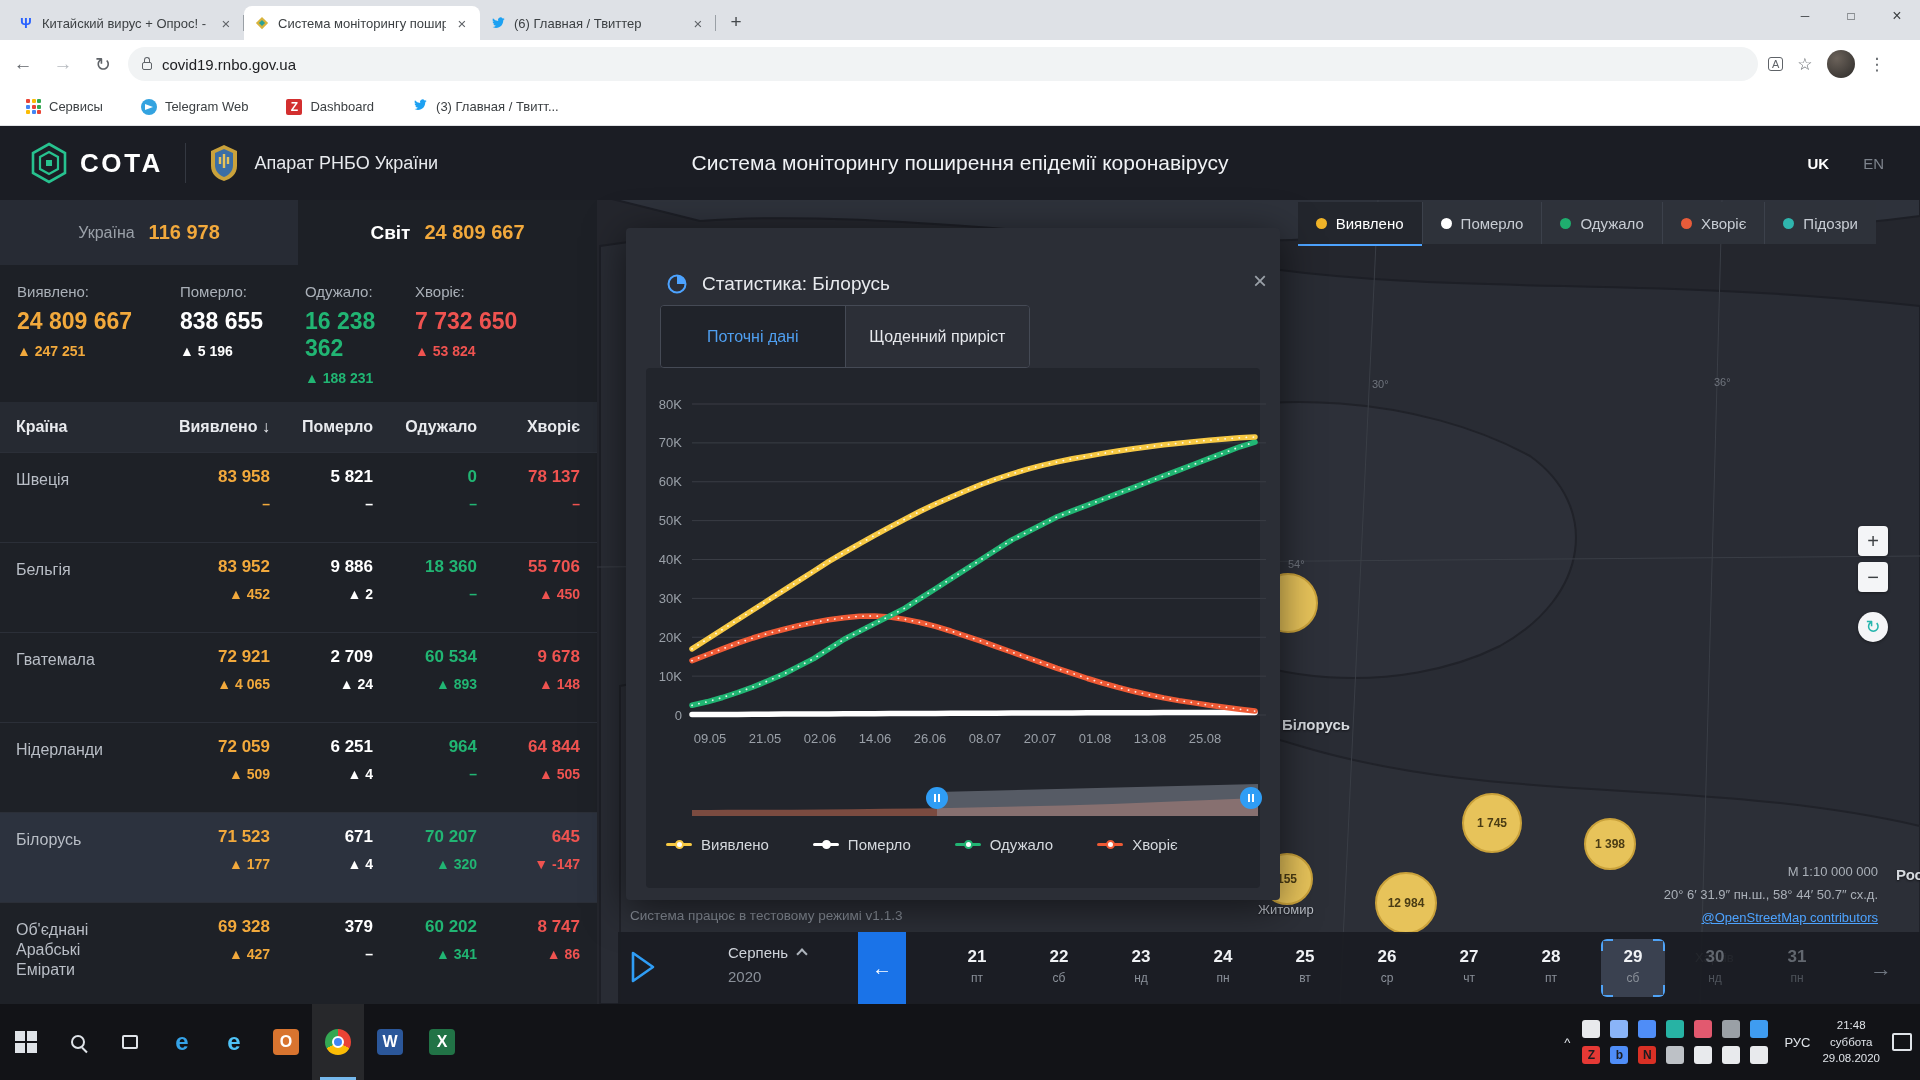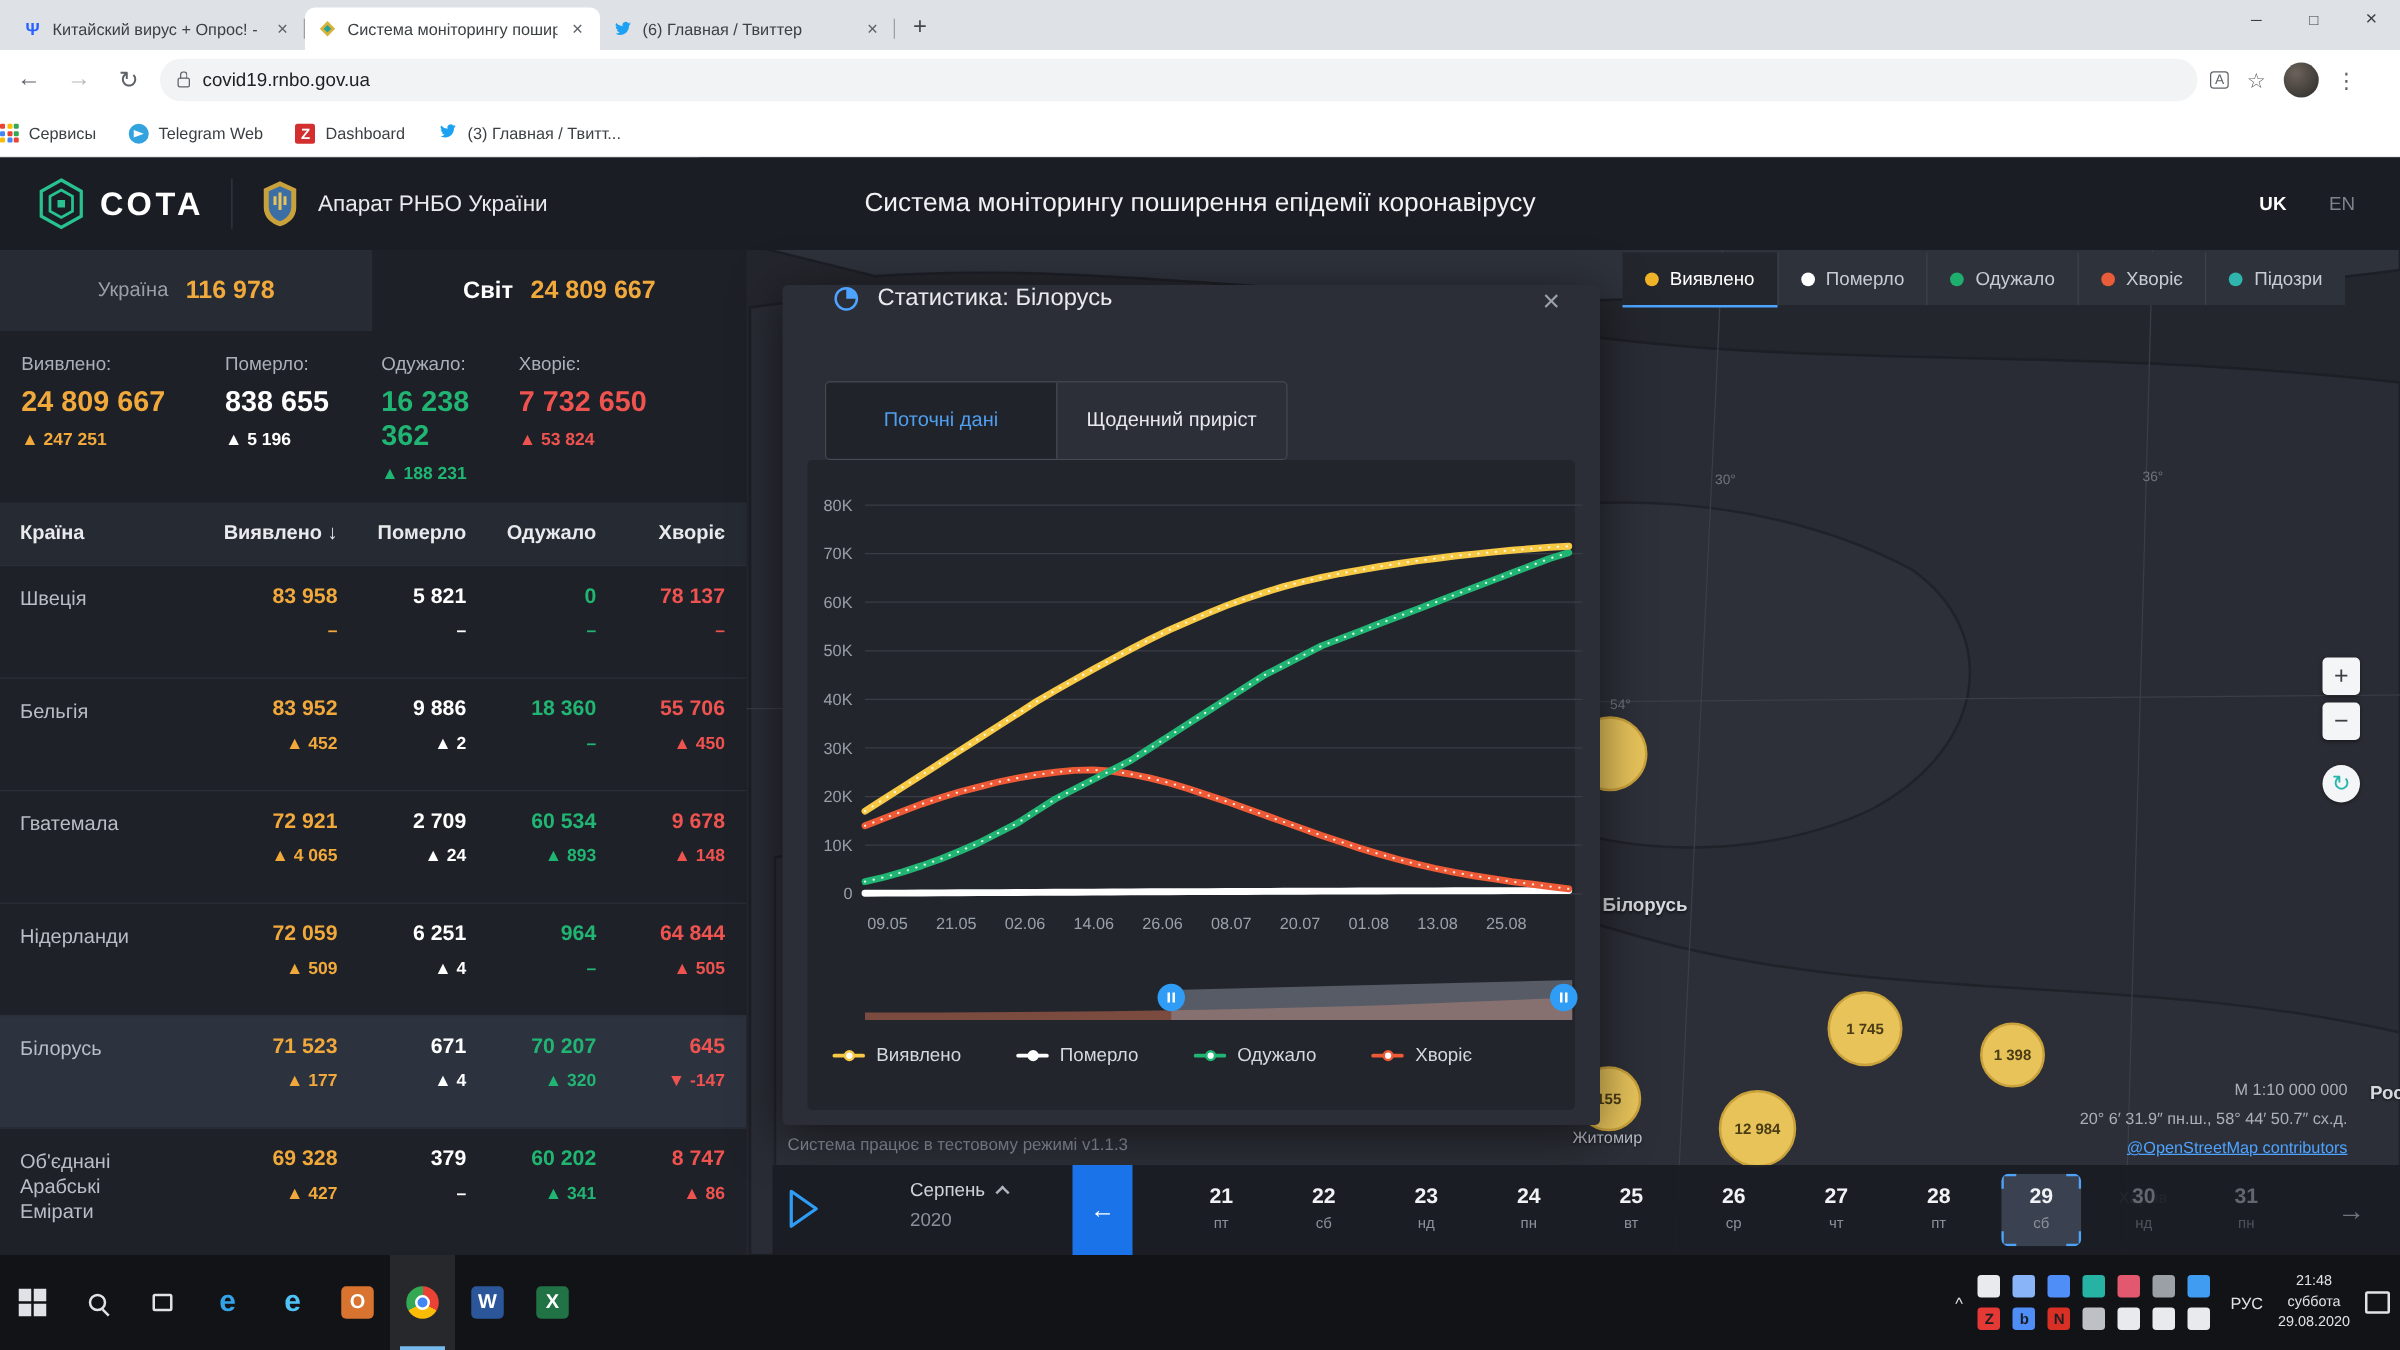--- a/index.html
+++ b/index.html
@@ -21,21 +21,21 @@
   .toolbar{position:absolute;left:0;top:40px;width:1920px;height:48px;background:#fff;display:flex;align-items:center;}
   .navic{width:34px;height:34px;display:flex;align-items:center;justify-content:center;font-size:19px;color:#5f6368;margin-left:6px;}
   .navic.dim{color:#b6babf;}
   .urlpill{margin-left:8px;width:1630px;height:34px;background:#f1f3f4;border-radius:17px;display:flex;align-items:center;padding:0 14px;gap:10px;}
   .lock{width:10px;height:8px;border:1.6px solid #5f6368;border-radius:2px;position:relative;margin-top:4px;}
   .lock:before{content:"";position:absolute;left:1px;top:-6px;width:4px;height:5px;border:1.6px solid #5f6368;border-bottom:none;border-radius:4px 4px 0 0;}
   .urltext{font-size:15px;color:#202124;}
   .tbright{display:flex;align-items:center;gap:14px;margin-left:10px;}
   .trico{color:#5f6368;font-size:17px;}
   .avatar{width:28px;height:28px;border-radius:50%;background:radial-gradient(circle at 35% 30%,#6b625a,#2c2a28);}
-  .bookmarks{position:absolute;left:0;top:88px;width:1920px;height:38px;background:#fff;border-bottom:1px solid #e1e3e6;display:flex;align-items:center;gap:26px;padding-left:0;}
+  .bookmarks{position:absolute;left:0;top:88px;width:1920px;height:38px;background:#fff;border-bottom:1px solid #e1e3e6;display:flex;align-items:center;gap:38px;padding-left:26px;}
   .bm{display:flex;align-items:center;gap:8px;font-size:13px;color:#3c4043;}
   .bm-apps{display:grid;grid-template-columns:repeat(3,4px);grid-gap:1.5px;}
   .bm-apps i{width:4px;height:4px;border-radius:1px;display:block;}
   .bm-z{width:16px;height:16px;background:#d32f2f;color:#fff;font-weight:bold;font-size:12px;display:flex;align-items:center;justify-content:center;border-radius:2px;}
   .bm-tg{width:16px;height:16px;border-radius:50%;background:#33a3e0;position:relative;}
   .bm-tg:before{content:"";position:absolute;left:4px;top:5px;border-left:8px solid #fff;border-top:3px solid transparent;border-bottom:3px solid transparent;}
 
   
   .site{position:absolute;left:0;top:126px;width:1920px;height:878px;background:#24262d;overflow:hidden;}
   .appheader{position:absolute;left:0;top:0;width:1920px;height:74px;background:#1b1d24;z-index:6;display:flex;align-items:center;}
@@ -86,21 +86,21 @@
   .thead .h-country{text-align:left;}
   .trow{height:90px;position:relative;border-top:1px solid #2b2f38;display:grid;grid-template-columns:124px 130px 103px 104px 103px;padding:14px 0 0 16px;}
   .trow.sel{background:#2c323e;}
   .trow .country{color:#b9bec6;font-size:16px;padding-top:3px;line-height:1.25;}
   .cellv{text-align:right;font-size:17px;font-weight:bold;}
   .celld{text-align:right;font-size:14px;font-weight:bold;margin-top:9px;}
   .c-det{color:#f2a93c;} .c-died{color:#fff;} .c-rec{color:#21b573;} .c-sick{color:#ef5350;}
 
   
   .modal{position:absolute;left:626px;top:102px;width:654px;height:672px;background:#2b2e36;border-radius:4px;box-shadow:0 8px 40px rgba(0,0,0,.55);z-index:7;}
-  .mhead{height:67px;display:flex;align-items:flex-start;padding:0 32px 0 40px;}
+  .mhead{height:67px;display:flex;align-items:flex-end;padding:0 13px 0 40px;}
   .mtitle{color:#e8eaee;font-size:19px;margin-left:14px;flex:1;}
   .mclose{color:#9aa0a8;font-size:24px;}
   .mtabs{position:absolute;left:34px;top:77px;width:370px;height:63px;display:flex;border:1px solid #454a55;border-radius:4px;overflow:hidden;}
   .mtab{flex:1;display:flex;align-items:center;justify-content:center;font-size:16px;color:#e6e8ec;background:#2c2f37;}
   .mtab.active{background:#20232a;color:#4f9ff0;}
   .mtab + .mtab{border-left:1px solid #454a55;}
   .mpanel{position:absolute;left:20px;top:140px;width:614px;height:520px;background:#22252c;border-radius:4px;}
   .chartsvg{position:absolute;left:-20px;top:10px;}
   .slider{position:absolute;left:46px;top:408px;width:566px;height:44px;}
   .handle{position:absolute;width:22px;height:22px;border-radius:50%;background:#2f9df5;top:11px;display:flex;align-items:center;justify-content:center;gap:2.5px;z-index:2;}

